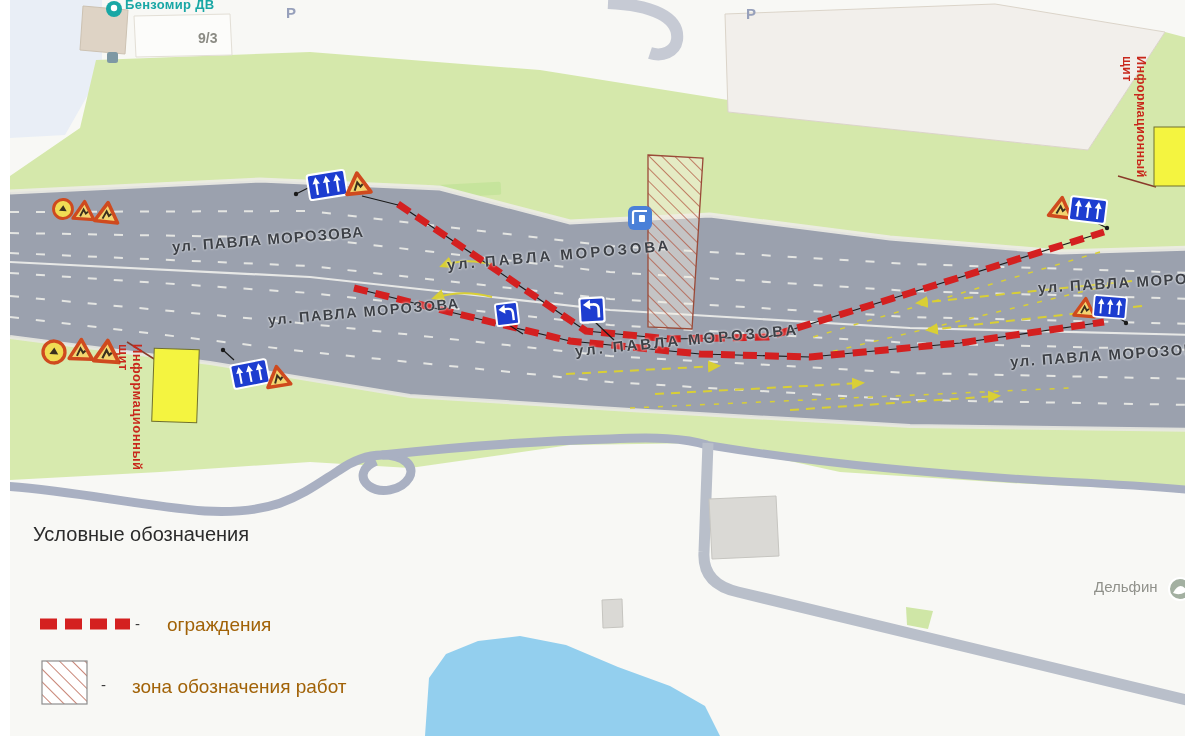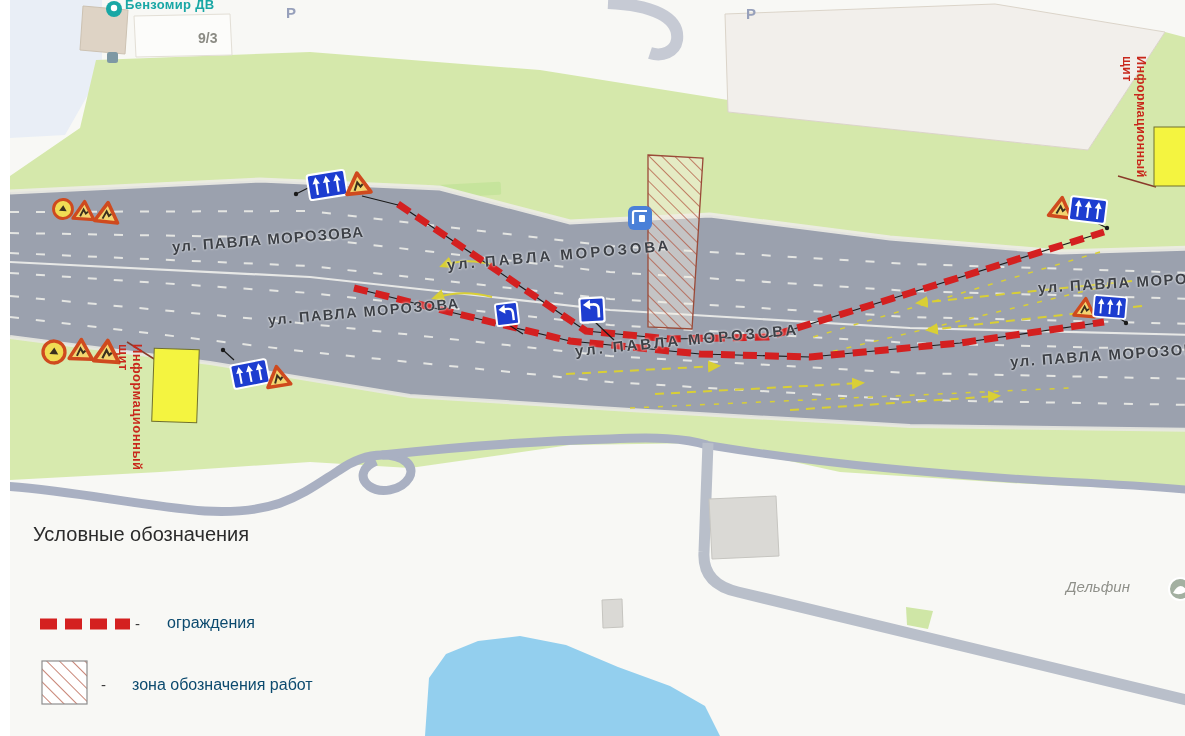--- a/index.html
+++ b/index.html
@@ -19,21 +19,21 @@
     writing-mode:vertical-rl;font-weight:700;font-size:13px;line-height:14px;
     color:#c8281c;letter-spacing:.5px;
   }
   .vtext span{display:block;}
   .teal{font-weight:700;font-size:13px;color:#18a7a5;letter-spacing:.3px;}
   .gray-poi{font-size:14px;color:#8b8b84;font-weight:700;}
   .parking{font-size:15px;color:#97a0bb;font-weight:700;}
   .delfin{font-size:15px;color:#8f9089;font-weight:400;text-shadow:0 0 2px #fff;}
   .legend-title{font-size:20px;color:#2b2b2b;}
   .legend-dash{font-size:15px;color:#3c3c3c;}
-  .legend-label{font-size:16px;color:#0c4a6e;}
+  .legend-label{font-size:19px;color:#a16207;}
 </style>
 </head>
 <body>
 
 <div id="stage">
 
 <svg width="1185" height="736" viewBox="0 0 1185 736">
   <defs>
     <pattern id="hatchP" width="9" height="9" patternUnits="userSpaceOnUse" patternTransform="rotate(45)">
       <line x1="0" y1="0" x2="9" y2="0" stroke="#b0503a" stroke-width="1.4"></line>
@@ -219,21 +219,21 @@
 
 <div class="lbl vtext" style="left:106px;top:344px;">
   <span>Информационный</span>
   <span>щит</span>
 </div>
 <div class="lbl vtext" style="left:1110px;top:56px;font-size:12.5px;">
   <span>Информационный</span>
   <span>щит</span>
 </div>
 
-<div class="lbl delfin" style="left:1056px;top:578px;font-style:italic;">Дельфин</div>
+<div class="lbl delfin" style="left:1084px;top:578px;">Дельфин</div>
 
 <div class="lbl legend-title" style="left:23px;top:523px;">Условные обозначения</div>
 <div class="lbl legend-dash" style="left:125px;top:615px;">-</div>
 <div class="lbl legend-label" style="left:157px;top:614px;">ограждения</div>
 <div class="lbl legend-dash" style="left:91px;top:676px;">-</div>
 <div class="lbl legend-label" style="left:122px;top:676px;">зона обозначения работ</div>
 
 </div>
 
 </body></html>

